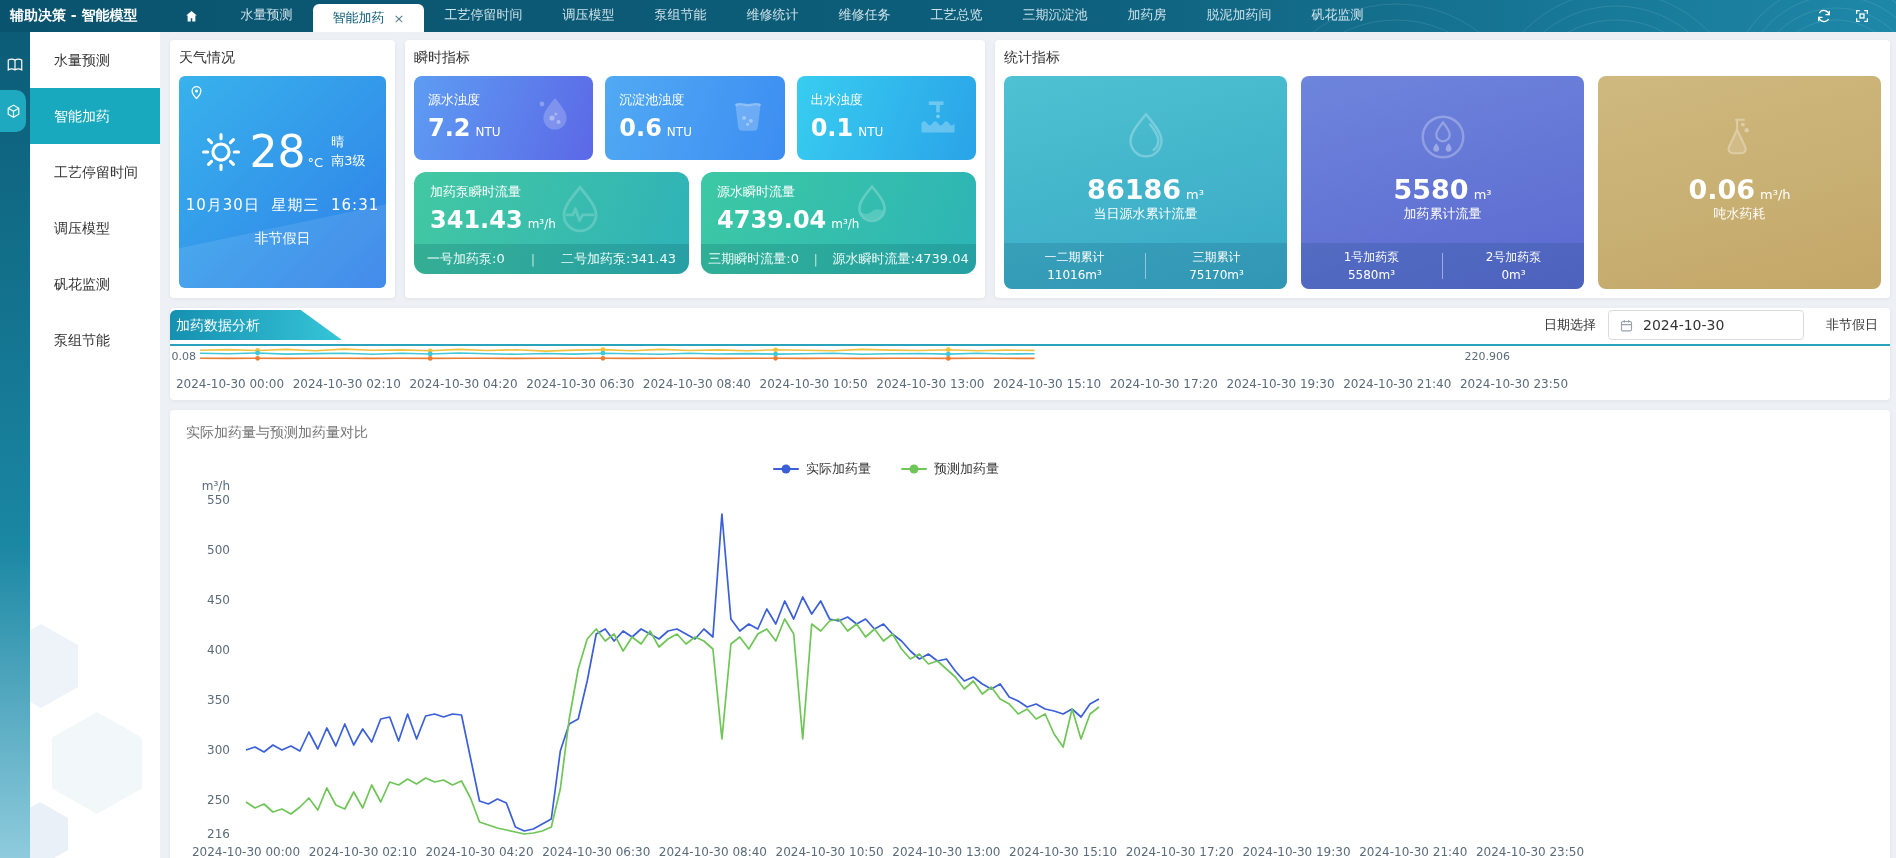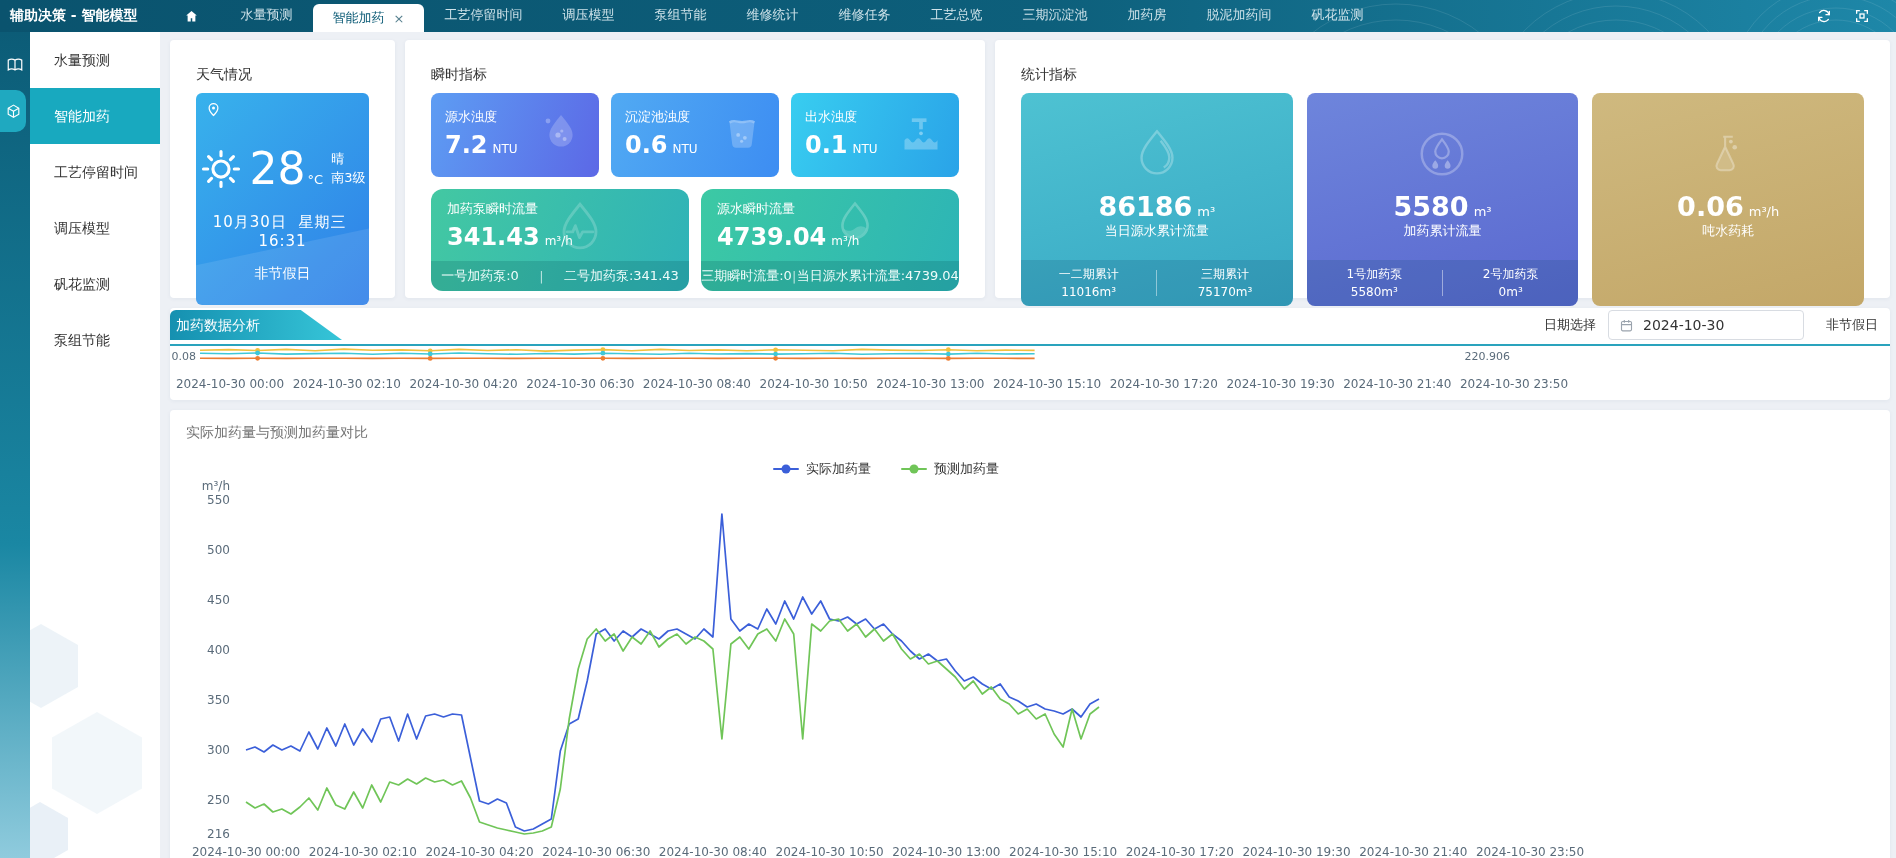--- a/index.html
+++ b/index.html
@@ -33,21 +33,21 @@
   .side-item { height:56px; line-height:56px; padding-left:24px; font-size:14px; color:#333;
     cursor:pointer; white-space:nowrap; position:relative; z-index:2; }
   .side-item.active { background:#18a9bf; color:#fff; }
   .hex { position:absolute; background:#dfeaf3; opacity:.55; z-index:1;
     clip-path:polygon(50% 0,100% 25%,100% 75%,50% 100%,0 75%,0 25%); }
 
   
   .main { position:absolute; left:160px; top:32px; width:1736px; height:826px;
     padding:8px 6px 0 10px; background:#edf0f5; }
   .row1 { display:flex; gap:10px; }
-  .panel { background:#fff; border-radius:4px; padding:26px; box-shadow:0 1px 4px rgba(31,68,100,.06); }
+  .panel { background:#fff; border-radius:4px; padding:9px; box-shadow:0 1px 4px rgba(31,68,100,.06); }
   .sec-title { font-size:14px; color:#333; margin-bottom:9px; }
 
   
   .panel-weather { width:225px; height:258px; }
   .weather-card { position:relative; height:212px; border-radius:6px; color:#fff; overflow:hidden; }
   .weather-card::after { content:""; position:absolute; left:-30px; bottom:-46px; width:300px; height:110px;
     background:rgba(255,255,255,.10); transform:rotate(-12deg); }
   .w-pin { position:absolute; left:10px; top:9px; }
   .w-main { display:flex; align-items:center; justify-content:center; margin-top:54px; }
   .w-temp { font-size:44px; line-height:1; margin-left:8px; }
@@ -307,21 +307,21 @@
                 <span class="i-unit">m³/h</span>
               </div>
               <span class="f-icon"><svg width="52" height="52" viewBox="0 0 24 24">
                   <path d="M12 3c3.4 4.2 5.8 7.2 5.8 10.1a5.8 5.8 0 1 1-11.6 0C6.2 10.2 8.6 7.2 12 3z" fill="none" stroke="rgba(255,255,255,.6)" stroke-width="1.2"></path>
                   <path d="M6.6 14.5c1.8 1.4 3.6 1.4 5.4 0s3.6-1.4 5.4 0a5.7 5.7 0 0 1-10.8 0z" fill="rgba(255,255,255,.45)"></path>
                 </svg></span>
             </div>
             <div class="f-footer">
               <span>三期瞬时流量:0</span>
               <span class="f-div">|</span>
-              <span>当日源水累计流量:4739.04</span>
+              <span>源水瞬时流量:4739.04</span>
             </div>
           </div>
         </div>
     </div>
 
     <div class="panel panel-stats">
       <div class="sec-title">统计指标</div>
       <div class="s-cards" id="s-cards">
           <div class="s-card" style="background: linear-gradient(165deg, rgb(78, 194, 210), rgb(56, 168, 196));">
             <span class="s-icon">

